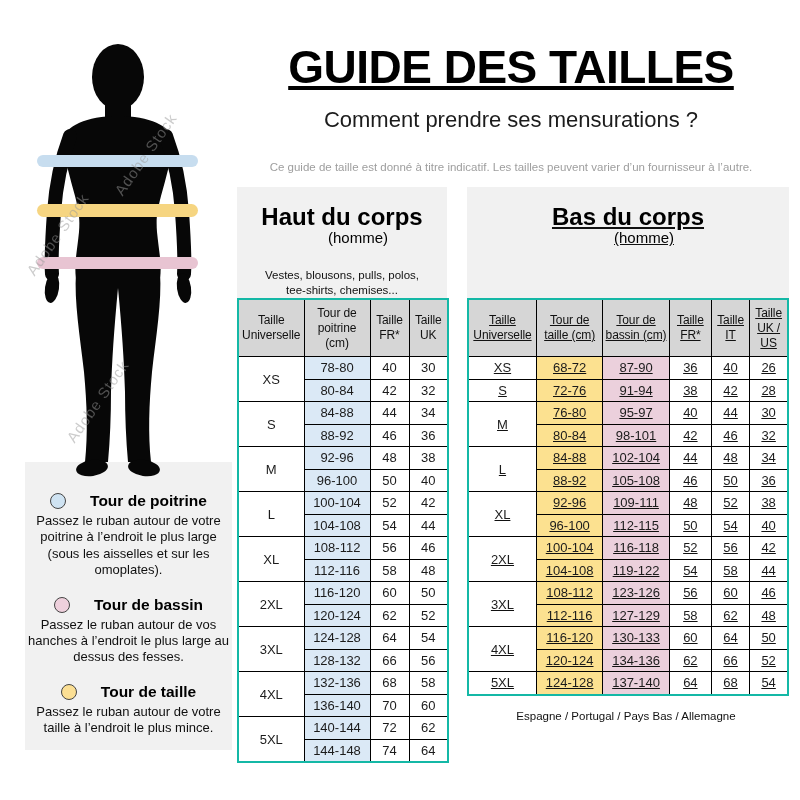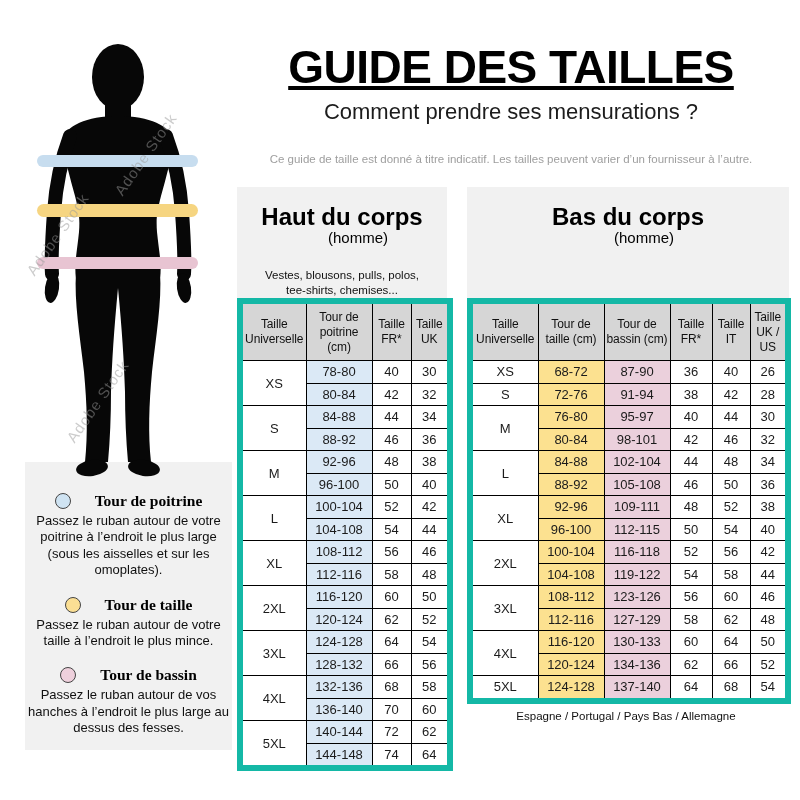--- a/index.html
+++ b/index.html
@@ -12,39 +12,39 @@
   .silhouette{position:absolute;left:18px;top:20px;}
   .band{position:absolute;border-radius:7px;}
   .band-chest{left:37px;top:155px;width:161px;height:12px;background:var(--chest_band);}
   .band-waist{left:37px;top:204px;width:161px;height:13px;background:var(--waist_band);}
   .band-hip{left:37px;top:257px;width:161px;height:12px;background:var(--hip_band);}
   .wm{position:absolute;font-size:15px;color:#9a9a9a;opacity:.5;letter-spacing:1px;
       transform:rotate(-55deg);transform-origin:left center;white-space:nowrap;pointer-events:none;}
   .wm1{left:30px;top:265px;} .wm2{left:118px;top:185px;} .wm3{left:70px;top:432px;}
   .legend{position:absolute;left:25px;top:492px;width:207px;text-align:center;}
   .legend-item{margin-bottom:17px;}
-  .legend-head{display:flex;align-items:center;justify-content:center;gap:24px;margin-bottom:3px;font-family:Liberation Serif, serif;}
+  .legend-head{display:flex;align-items:center;justify-content:center;gap:24px;margin-bottom:3px;}
   .dot{width:16px;height:16px;border-radius:50%;border:1.5px solid #444;box-sizing:border-box;flex:0 0 auto;}
   .dot-chest{background:var(--chest);} .dot-waist{background:var(--waist);} .dot-hip{background:var(--hip);}
   .legend-title{font-weight:bold;font-size:15.5px;color:#000;}
   .legend-text{font-size:13px;line-height:1.26;color:#101010;}
   
   .header-zone{position:absolute;left:237px;top:0;width:548px;text-align:center;}
   .main-title{margin:44px 0 0 0;font-size:46px;line-height:1.0;font-weight:bold;letter-spacing:-.5px;color:#000;text-decoration:underline;}
-  .subtitle{margin-top:9px;font-size:22px;color:#1c1c1c;}
+  .subtitle{margin-top:17px;font-size:22px;color:#1c1c1c;}
   .note{margin-top:28px;font-size:11.5px;color:#9e9e9e;}
   
   .panel{position:absolute;top:187px;background:var(--panel_bg);}
   .panel-upper{left:237px;width:210px;}
-  .panel-lower{left:467px;width:322px;}
+  .panel-lower{left:467px;width:322px;text-decoration:underline;}
   .panel-head{height:111px;box-sizing:border-box;text-align:center;padding-top:17px;}
   .panel-title{font-size:24px;font-weight:bold;line-height:1.05;color:#000;}
   .panel-sub{font-size:15px;line-height:1.15;color:#000;padding-left:32px;}
   .panel-desc{font-size:11.5px;margin-top:22px;line-height:1.3;white-space:pre-line;color:#101010;}
-  table.size-table{border-collapse:collapse;width:100%;table-layout:fixed;background:#fff;border:6px solid #14b8a6;}
+  table.size-table{border-collapse:collapse;width:100%;table-layout:fixed;background:#fff;border:2px solid #14b8a6;}
   .size-table th,.size-table td{border:1px solid #000;text-align:center;vertical-align:middle;padding:0;overflow:hidden;}
   .size-table th{background:var(--header_bg);font-weight:normal;font-size:12px;line-height:1.25;height:56px;letter-spacing:-.1px;}
   .size-table td{font-size:13px;height:21.5px;color:#1b1b1b;}
   .c-size{background:#fff;}
   .c-chest{background:var(--chest_cell);}
   .c-waist{background:var(--waist_cell);}
   .c-hip{background:var(--hip_cell);}
   
   .footnote{position:absolute;left:467px;top:708px;width:318px;text-align:center;
             font-size:11.5px;line-height:1.55;color:#101010;}
@@ -89,31 +89,31 @@
   <div class="legend">
     <div class="legend-item">
       <div class="legend-head">
         <span class="dot dot-chest"></span>
         <span class="legend-title">Tour de poitrine</span>
       </div>
       <div class="legend-text">Passez le ruban autour de votre poitrine à l’endroit le plus large (sous les aisselles et sur les omoplates).</div>
     </div>
     <div class="legend-item">
       <div class="legend-head">
+        <span class="dot dot-hip"></span>
+        <span class="legend-title">Tour de bassin</span>
+      </div>
+      <div class="legend-text">Passez le ruban autour de vos hanches à l’endroit le plus large au dessus des fesses.</div>
+    </div>
+    <div class="legend-item">
+      <div class="legend-head">
         <span class="dot dot-waist"></span>
         <span class="legend-title">Tour de taille</span>
       </div>
       <div class="legend-text">Passez le ruban autour de votre taille à l’endroit le plus mince.</div>
-    </div>
-    <div class="legend-item">
-      <div class="legend-head">
-        <span class="dot dot-hip"></span>
-        <span class="legend-title">Tour de bassin</span>
-      </div>
-      <div class="legend-text">Passez le ruban autour de vos hanches à l’endroit le plus large au dessus des fesses.</div>
     </div>
   </div>
 
   <div class="header-zone">
     <h1 class="main-title">GUIDE DES TAILLES</h1>
     <div class="subtitle">Comment prendre ses mensurations ?</div>
     <div class="note">Ce guide de taille est donné à titre indicatif. Les tailles peuvent varier d’un fournisseur à l’autre.</div>
   </div>
 
   <div class="panel panel-upper">

